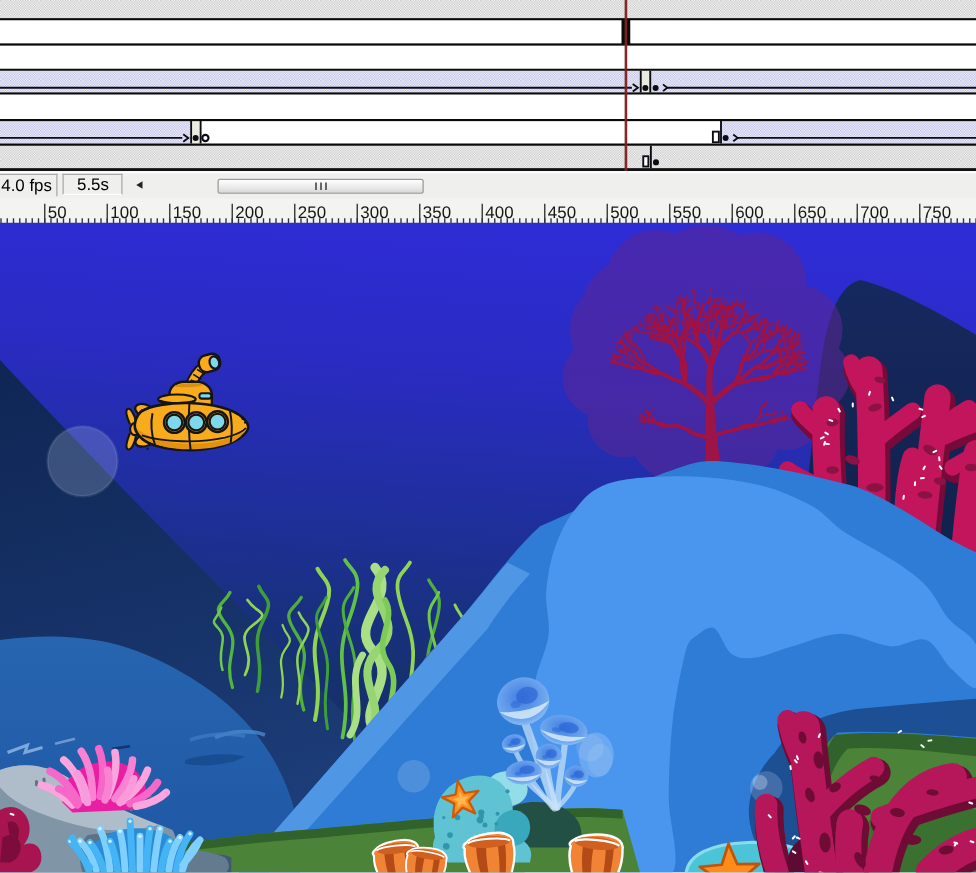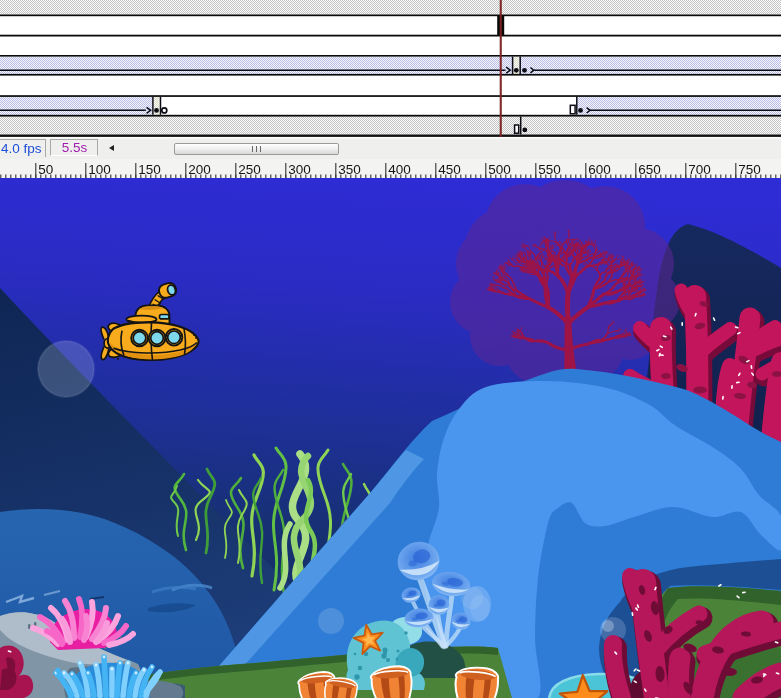--- a/index.html
+++ b/index.html
@@ -3,24 +3,24 @@
 <style>
 * { margin:0; padding:0; box-sizing:border-box; }
 html,body { width:781px; height:698px; overflow:hidden; background:#fff;
   font-family:"Liberation Sans", sans-serif; }
 #wrap { position:relative; width:781px; height:698px; }
 #tl { position:absolute; left:0; top:0; }
 #sb { position:absolute; left:0; top:137px; width:781px; height:21.6px;
   background:#efefee; box-shadow:inset 0 1.5px 0 #fdfdfd; }
 #sb .cell1 { position:absolute; left:0; top:1.6px; width:45.5px; height:18.5px;
   border-right:1.4px solid #a9a9a9; border-top:1.4px solid #a9a9a9;
-  font-size:13.5px; color:#1d4ed8; line-height:18px; padding-left:1px; white-space:nowrap; overflow:hidden;}
+  font-size:13.5px; color:#000000; line-height:18px; padding-left:1px; white-space:nowrap; overflow:hidden;}
 #sb .cell2 { position:absolute; left:50.4px; top:1.6px; width:48px; height:17.6px;
   border:1.4px solid #a9a9a9; border-bottom-color:#fff; text-align:center;
-  font-size:13.5px; color:#a21caf; line-height:16px; }
+  font-size:13.5px; color:#000000; line-height:16px; }
 #ruler { position:absolute; left:0; top:158.6px;text-align:center; }
 #stage { position:absolute; left:0; top:178.3px; }
 .thumb { position:absolute; left:174.1px; top:5.9px; width:165.1px; height:12.3px;
   border:1px solid #9a9a9a; border-radius:2px;
   background:linear-gradient(#fefefe, #ececec 55%, #d9d9d9); }
 .grip { position:absolute; left:76.5px; top:2.2px; width:10px; height:6px;
   background:repeating-linear-gradient(90deg, #666 0 1.3px, transparent 1.3px 4px); }
 .larr { position:absolute; left:108.5px; top:8.2px; width:0; height:0;
   border-top:3.6px solid transparent; border-bottom:3.6px solid transparent;
   border-right:5px solid #222; }

